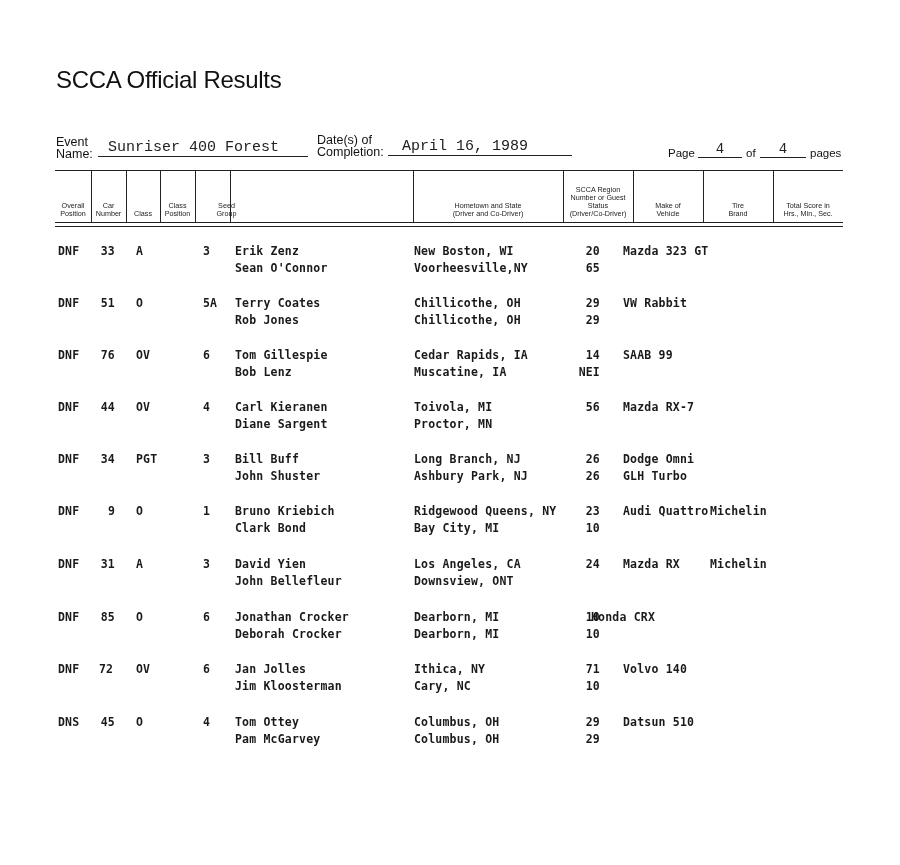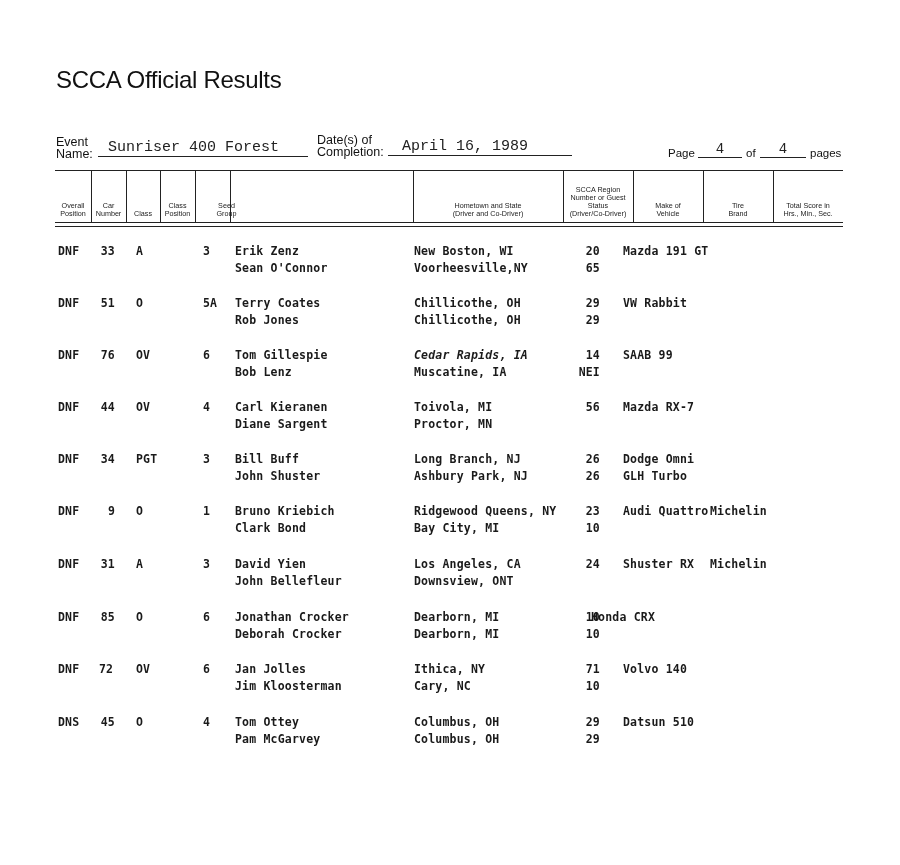--- a/index.html
+++ b/index.html
@@ -126,21 +126,21 @@
     <div class="cell" style="left:99px; width:16px; text-align:right;">33</div>
     <div class="cell" style="left:136px;">A</div>
     <div class="cell" style="left:170px;"></div>
     <div class="cell" style="left:203px;">3</div>
     <div class="cell" style="left:235px;">Erik Zenz</div>
     <div class="cell r2" style="left:235px;">Sean O'Connor</div>
     <div class="cell" style="left:414px;">New Boston, WI</div>
     <div class="cell r2" style="left:414px;">Voorheesville,NY</div>
     <div class="cell" style="left:580px; width:20px; text-align:right;">20</div>
     <div class="cell r2" style="left:577px; width:23px; text-align:right;">65</div>
-    <div class="cell" style="left:623px;">Mazda 191 GT</div>
+    <div class="cell" style="left:623px;">Mazda 323 GT</div>
     <div class="cell r2" style="left:623px;"></div>
     <div class="cell" style="left:710px;"></div>
     <div class="cell" style="left:780px;"></div>
   </div>
     <div class="row typed" style="top: 295px;">
     <div class="cell" style="left:58px;">DNF</div>
     <div class="cell" style="left:99px; width:16px; text-align:right;">51</div>
     <div class="cell" style="left:136px;">O</div>
     <div class="cell" style="left:170px;"></div>
     <div class="cell" style="left:203px;">5A</div>
@@ -156,21 +156,21 @@
     <div class="cell" style="left:780px;"></div>
   </div>
     <div class="row typed" style="top: 347px;">
     <div class="cell" style="left:58px;">DNF</div>
     <div class="cell" style="left:99px; width:16px; text-align:right;">76</div>
     <div class="cell" style="left:136px;">OV</div>
     <div class="cell" style="left:170px;"></div>
     <div class="cell" style="left:203px;">6</div>
     <div class="cell" style="left:235px;">Tom Gillespie</div>
     <div class="cell r2" style="left:235px;">Bob Lenz</div>
-    <div class="cell" style="left:414px;font-style:italic;">Cedar Rapids, IA</div>
+    <div class="cell" style="left:414px;">Cedar Rapids, IA</div>
     <div class="cell r2" style="left:414px;">Muscatine, IA</div>
     <div class="cell" style="left:580px; width:20px; text-align:right;">14</div>
     <div class="cell r2" style="left:577px; width:23px; text-align:right;">NEI</div>
     <div class="cell" style="left:623px;">SAAB 99</div>
     <div class="cell r2" style="left:623px;"></div>
     <div class="cell" style="left:710px;"></div>
     <div class="cell" style="left:780px;"></div>
   </div>
     <div class="row typed" style="top: 399px;">
     <div class="cell" style="left:58px;">DNF</div>
@@ -228,21 +228,21 @@
     <div class="cell" style="left:99px; width:16px; text-align:right;">31</div>
     <div class="cell" style="left:136px;">A</div>
     <div class="cell" style="left:170px;"></div>
     <div class="cell" style="left:203px;">3</div>
     <div class="cell" style="left:235px;">David Yien</div>
     <div class="cell r2" style="left:235px;">John Bellefleur</div>
     <div class="cell" style="left:414px;">Los Angeles, CA</div>
     <div class="cell r2" style="left:414px;">Downsview, ONT</div>
     <div class="cell" style="left:580px; width:20px; text-align:right;">24</div>
     <div class="cell r2" style="left:577px; width:23px; text-align:right;"></div>
-    <div class="cell" style="left:623px;">Shuster RX</div>
+    <div class="cell" style="left:623px;">Mazda RX</div>
     <div class="cell r2" style="left:623px;"></div>
     <div class="cell" style="left:710px;">Michelin</div>
     <div class="cell" style="left:780px;"></div>
   </div>
     <div class="row typed" style="top: 609px;">
     <div class="cell" style="left:58px;">DNF</div>
     <div class="cell" style="left:99px; width:16px; text-align:right;">85</div>
     <div class="cell" style="left:136px;">O</div>
     <div class="cell" style="left:170px;"></div>
     <div class="cell" style="left:203px;">6</div>

